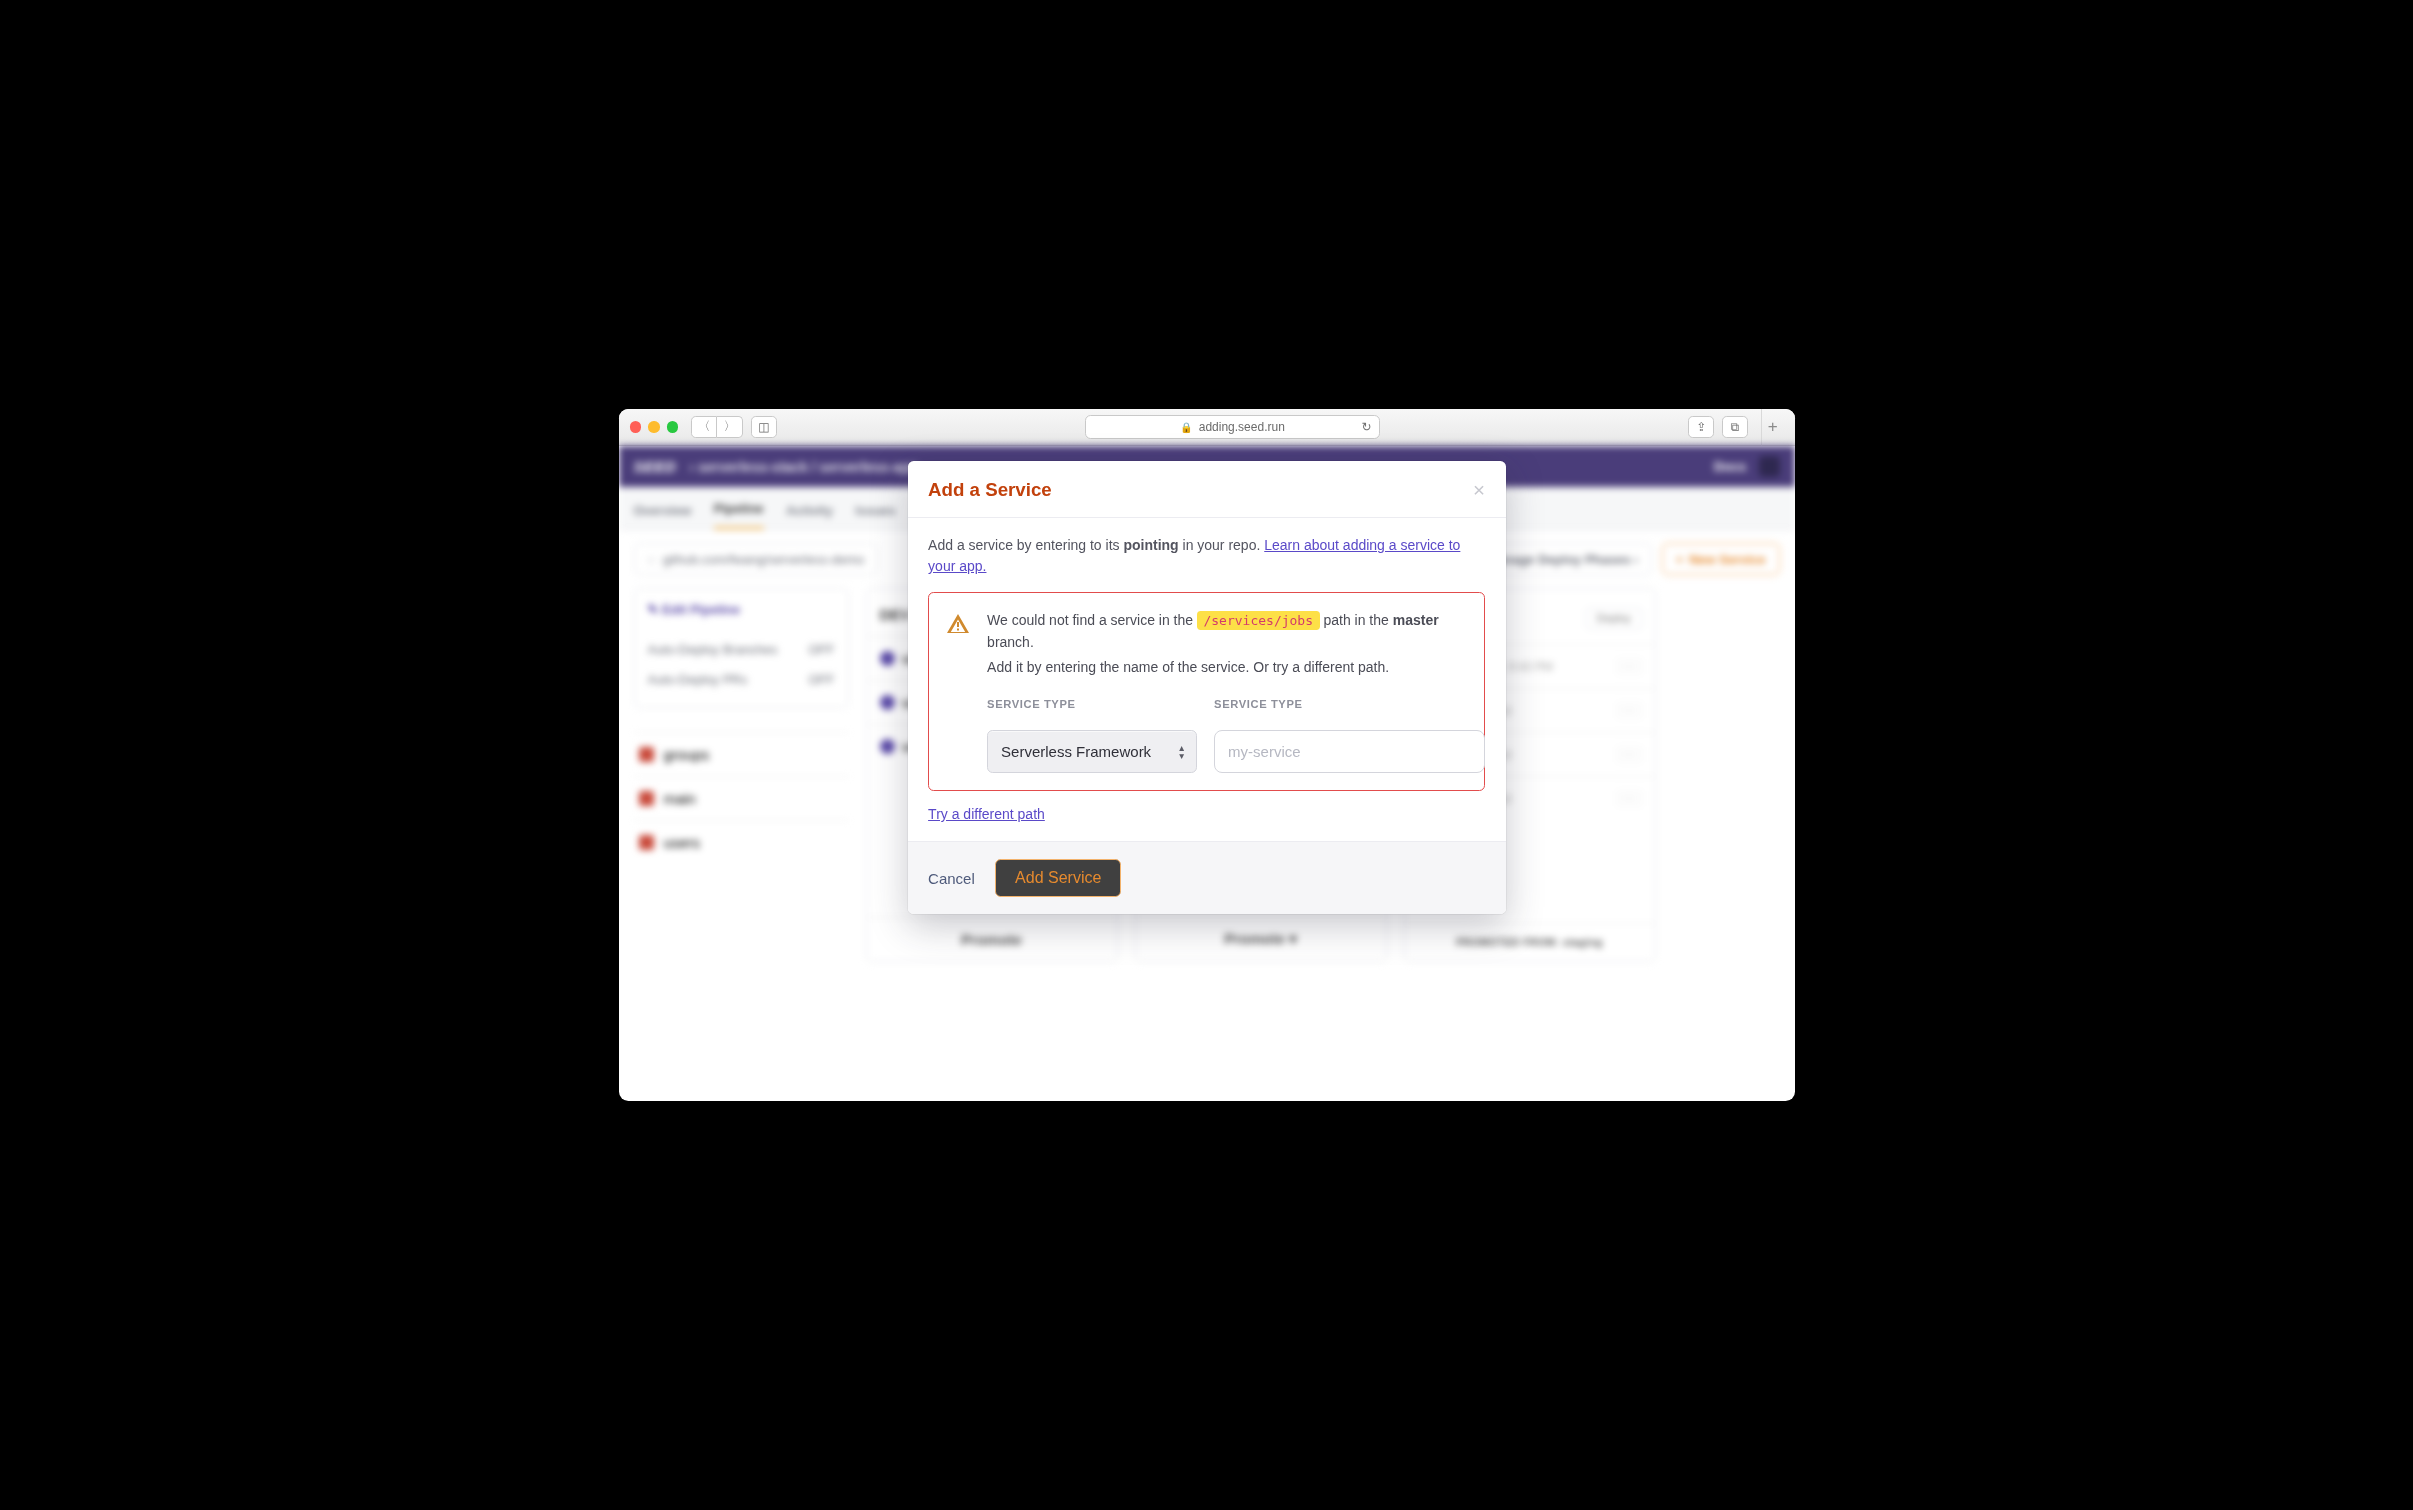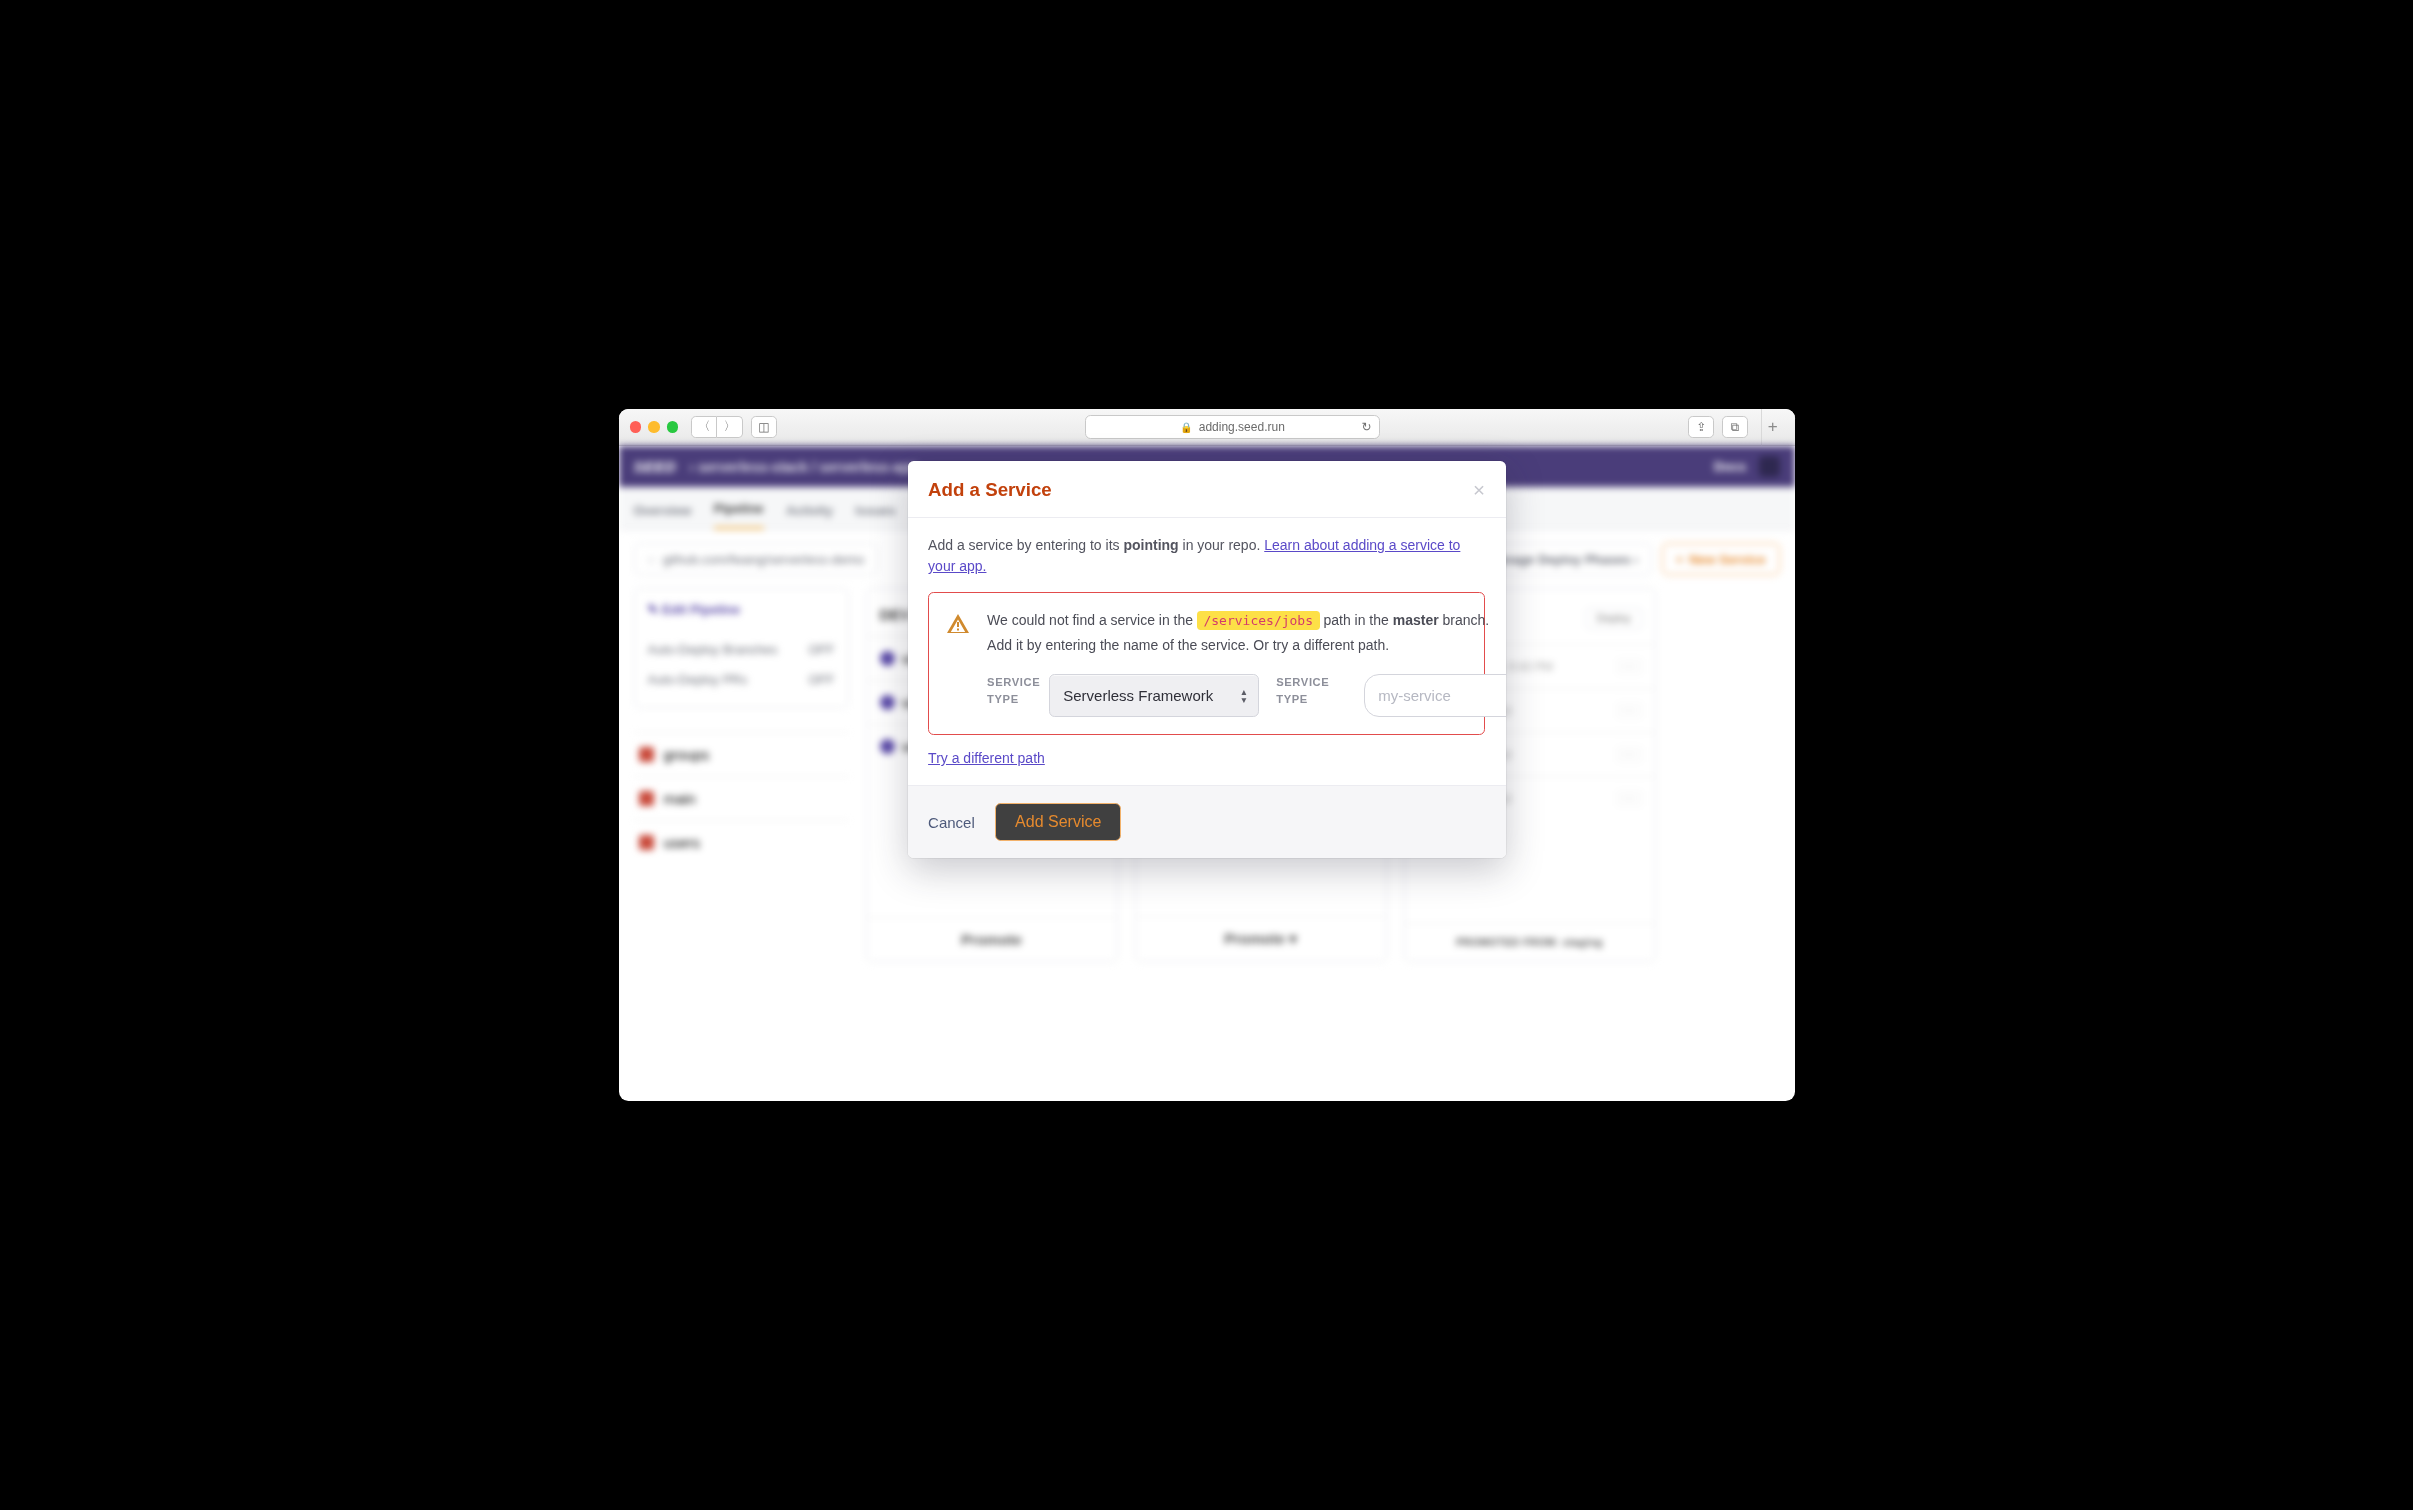--- a/index.html
+++ b/index.html
@@ -154,37 +154,37 @@
   }
   .alert .warn svg{width:24px;height:24px;}
   .alert .msg{color:#4b4c56;font-size:14px;line-height:1.55;}
   .alert .msg code{
     background:#fde047;color:#d33b6b;
     padding:1.9px 6.5px;border-radius:3.7px;font-size:13px;
     font-family:ui-monospace,Menlo,Consolas,monospace;
   }
   .alert .msg b{font-weight:700;}
   .form-row{display:flex;gap:17px;margin-top:17px;}
-  .field{display:flex;flex-direction:row;gap:9px;}
+  .field{display:flex;flex-direction:column;gap:17px;}
   .field label{font-size:11.2px;letter-spacing:0.6px;font-weight:700;color:#8d8f9a;}
   .select-wrap{
     position:relative;
   }
   .select-wrap select{
     appearance:none;-webkit-appearance:none;
     width:210px;height:43px;border:0.9px solid #d4d5dc;border-radius:5.6px;
     background:#efeff2;padding:0 32px 0 13px;font-size:15px;color:#2f2f38;
     box-shadow:inset 0 0.9px 0 rgba(255,255,255,.6);
   }
   .select-wrap .caret{
     position:absolute; right:11.2px; top:50%; transform:translateY(-50%);
     display:flex;flex-direction:column;gap:1.9px;color:#5b5c66;font-size:8.4px;line-height:6.5px;
   }
   .text-input{
-    width:271px;height:43px;border:0.9px solid #d4d5dc;border-radius:15px;
+    width:271px;height:43px;border:0.9px solid #d4d5dc;border-radius:8px;
     background:#fff;padding:0 13px;font-size:15px;color:#2f2f38;
   }
   .text-input::placeholder{color:#b6b8c2;}
   .try{display:inline-block;margin-top:15px;color:#5a49c8;font-size:14px;cursor:pointer;}
   .modal-f{
     background:#f6f6f8;border-top:0.9px solid #ececf1;
     padding:17px 20.6px;display:flex;justify-content:flex-start;align-items:center;gap:20.6px;
   }
   .btn-cancel{color:#4e5a7b;font-size:15px;cursor:pointer;}
   .btn-primary{

